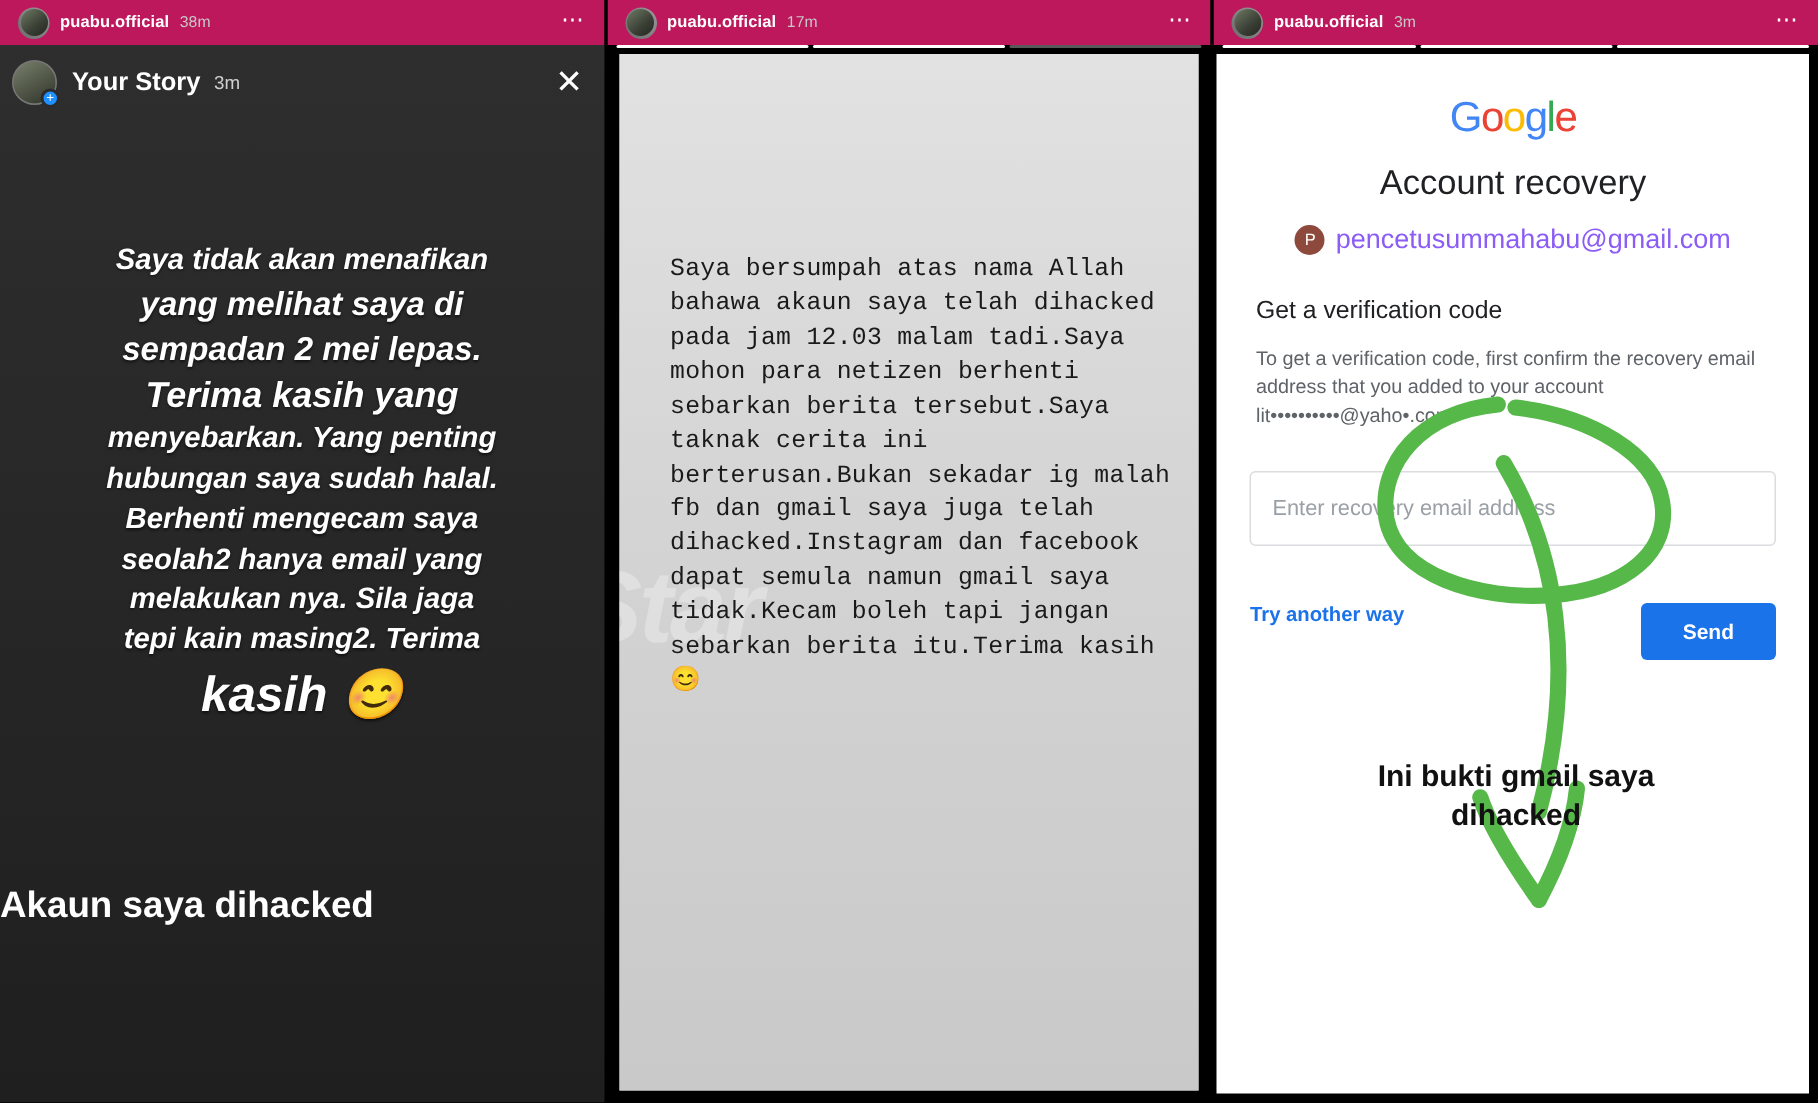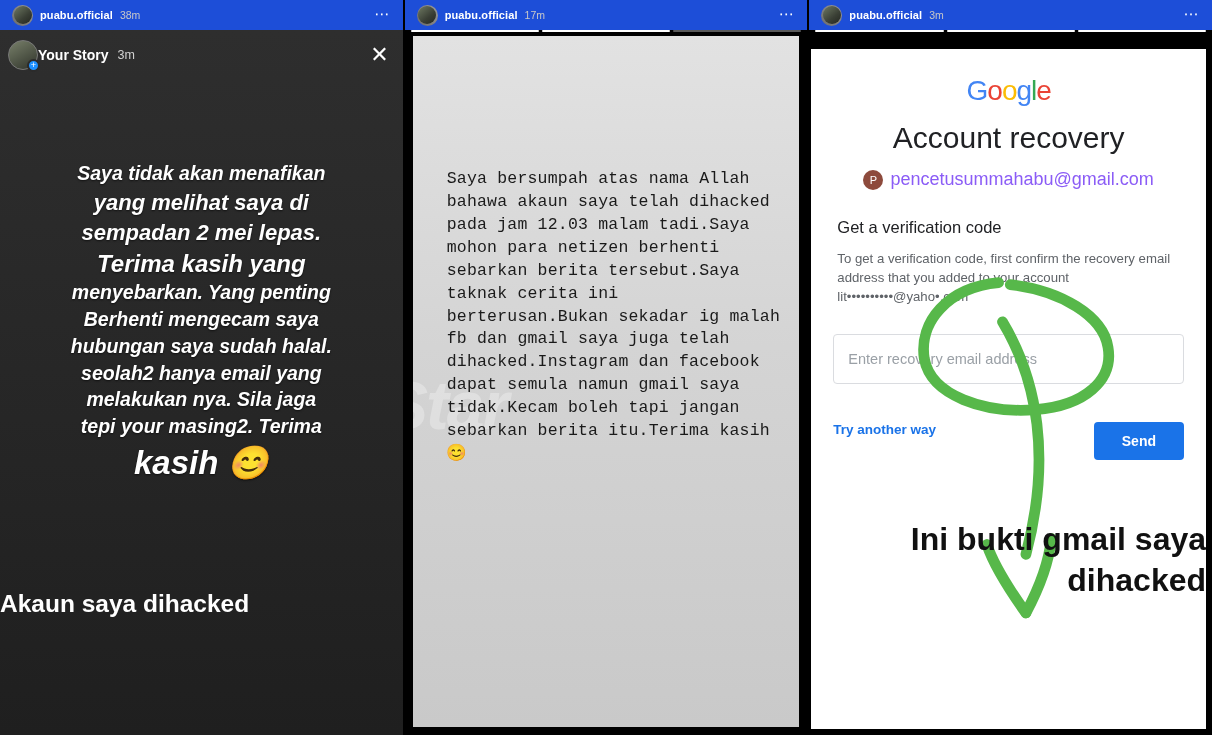--- a/index.html
+++ b/index.html
@@ -29,21 +29,21 @@
 
   
   .story-topbar {
     position: absolute;
     top: 0; left: 0; right: 0;
     height: 30px;
     display: flex;
     align-items: center;
     padding: 0 12px;
     z-index: 12;
-    background: #1d4ed8;
+    background: #be185d;
   }
   .avatar-ring {
     width: 21px; height: 21px;
     border-radius: 50%;
     background: linear-gradient(45deg,#6b6b6b,#9a9a9a);
     padding: 1.5px;
     flex: 0 0 auto;
     margin-right: 7px;
     position: relative;
   }
@@ -121,22 +121,23 @@
     border-radius: 50%;
     background: #1e90ff;
     border: 2px solid #2b2b2b;
     color: #fff;
     font-size: 9px;
     line-height: 9px;
     text-align: center;
   }
   .p1-your-story {
     color: #fff;
-    font-size: 14px;
-    font-weight: bold;
+    font-size: 17px;
+    font-weight: bold;
+    margin-left: 10px;
   }
   .p1-time {
     color: #d0d0d0;
     font-size: 12.5px;
     margin-left: 9px;
   }
   .p1-close {
     margin-left: auto;
     color: #fff;
     font-size: 22px;
@@ -200,38 +201,37 @@
     pointer-events: none;
     white-space: nowrap;
   }
 
   
   .p3-body {
     position: absolute;
     top: 36px; left: 2px; right: 6px; bottom: 6px;
     background: #fff;
     overflow: hidden;
-    margin-top: 13px;
   }
   .goog-logo {
     text-align: center;
     margin-top: 26px;
     font-size: 28px;
     letter-spacing: -1px;
     font-family: "Liberation Sans", sans-serif;
   }
   .goog-logo span:nth-child(1){color:#4285F4;}
   .goog-logo span:nth-child(2){color:#EA4335;}
   .goog-logo span:nth-child(3){color:#FBBC05;}
   .goog-logo span:nth-child(4){color:#4285F4;}
   .goog-logo span:nth-child(5){color:#34A853;}
   .goog-logo span:nth-child(6){color:#EA4335;}
   .g-title {
     text-align: center;
-    font-size: 30px;
+    font-size: 23px;
     color: #202124;
     margin-top: 14px;
     font-weight: normal;
   }
   .g-account {
     display: flex;
     align-items: center;
     justify-content: center;
     margin-top: 14px;
     gap: 7px;
@@ -290,22 +290,22 @@
     font-weight: bold;
     border: none;
     border-radius: 4px;
     padding: 11px 28px;
     cursor: pointer;
   }
   .p3-caption {
     position: absolute;
     left: 4px; right: 0;
     top: 470px;
-    text-align: right;
-    font-size: 32px;
+    text-align: center;
+    font-size: 20px;
     font-weight: bold;
     color: #111;
     line-height: 1.28;
   }
   .green-annot {
     position: absolute;
     top: 180px; left: 0;
     width: 100%; height: 420px;
     pointer-events: none;
   }
@@ -339,25 +339,25 @@
         <span class="p1-time">3m</span>
         <span class="p1-close">✕</span>
       </div>
 
       <div class="p1-text">
         <div>Saya tidak akan menafikan</div>
         <div class="lg">yang melihat saya di</div>
         <div class="lg">sempadan 2 mei lepas.</div>
         <div class="big">Terima kasih yang</div>
         <div>menyebarkan. Yang penting</div>
+        <div>hubungan saya sudah halal.</div>
         <div>Berhenti mengecam saya</div>
-        <div>hubungan saya sudah halal.</div>
         <div>seolah2 hanya email yang</div>
         <div>melakukan nya. Sila jaga</div>
-        <div>tepi your masing2. Terima</div>
+        <div>tepi kain masing2. Terima</div>
         <div class="kasih">kasih 😊</div>
       </div>
 
       <div class="p1-caption">Akaun saya dihacked</div>
     </div>
   </div>
 
   <div class="gutter"></div>
 
   <div class="panel panel-2">

